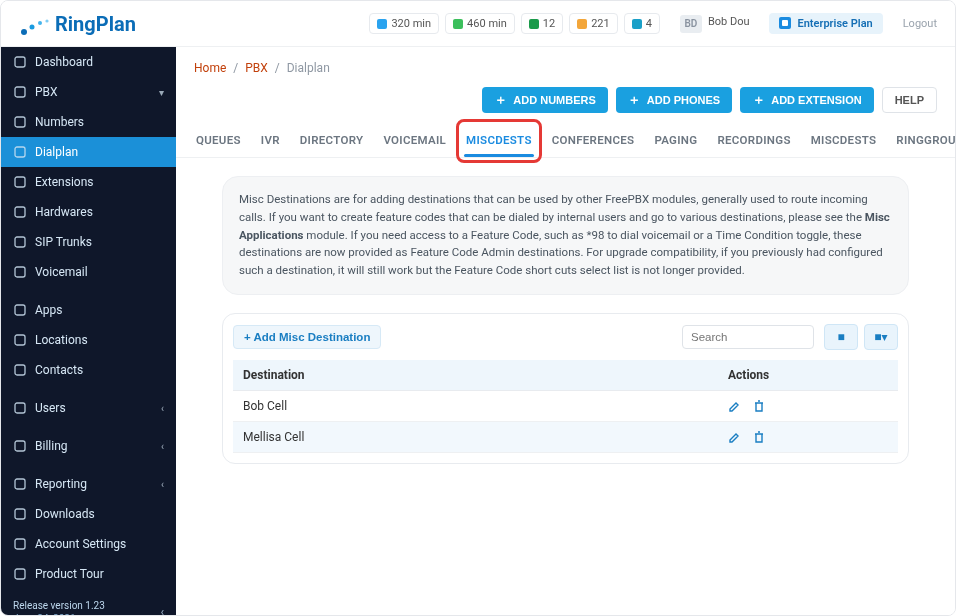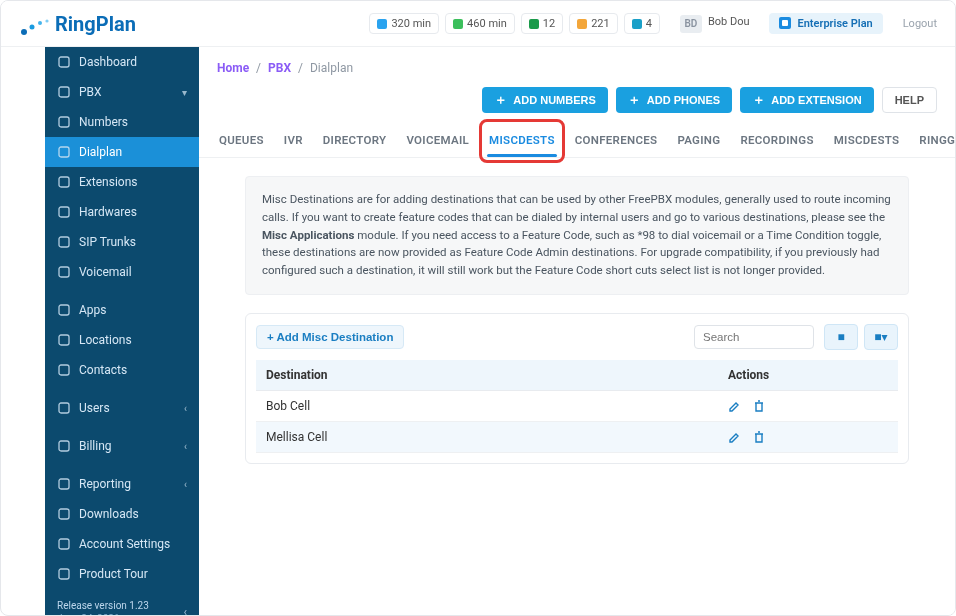--- a/index.html
+++ b/index.html
@@ -73,44 +73,43 @@
   }
   .plan-ico { width:12px; height:12px; background:#1a8be0; border-radius:2px; position:relative; }
   .plan-ico::after { content:""; position:absolute; left:3px; top:3px; width:6px; height:6px; background:#fff; border-radius:1px; }
   .logout { margin-left: 20px; color:#9aa3ad; font-size:11px; cursor:pointer; }
 
   
   .body { flex:1; display:flex; overflow:hidden; }
 
   
   .sidebar {
-    width: 154px; background:#0c4a6e; color:#d6e7f5; display:flex; flex-direction:column;
+    width: 175px; background:#0f172a; color:#d6e7f5; display:flex; flex-direction:column;
     font-size:12px;
-    margin-left:44px;
   }
   .side-item {
     display:flex; align-items:center; gap:8px; padding: 8px 12px; cursor:pointer;
     color:#d6e7f5; position:relative;
   }
   .side-item.active { background:#1b90d8; color:#fff; }
   .side-ico { width:14px; height:14px; opacity:.85; display:inline-flex; align-items:center; justify-content:center; }
   .side-caret { margin-left:auto; font-size:10px; opacity:.7; }
   .side-item.sub { padding-left: 12px; }
   .side-bottom {
     margin-top:auto; padding:10px 12px; font-size:10px; color:#bcd6ec;
     display:flex; align-items:center; justify-content:space-between;
   }
   .side-bottom .ver { line-height:1.3; }
   .side-bottom .ver .date { color:#7fa9cc; }
   .collapse-caret { font-size:12px; opacity:.8; cursor:pointer; }
 
   
   .main { flex:1; background:#fff; overflow:auto; position:relative; }
   .crumbs { padding: 14px 18px 0 18px; color:#8f98a3; font-size:12px; }
-  .crumbs a { color:#8b5cf6; text-decoration:none;font-weight:bold; }
+  .crumbs a { color:#c2410c; text-decoration:none; }
   .crumbs .sep { margin:0 4px; }
 
   .action-row {
     display:flex; justify-content:flex-end; gap:8px; padding: 12px 18px 0 18px;
   }
   .btn {
     display:inline-flex; align-items:center; gap:6px;
     background:#1aa0e0; color:#fff; border:none; border-radius:4px;
     padding:6px 12px; font-size:11px; font-weight:700; cursor:pointer;
   }
@@ -133,32 +132,32 @@
     content:""; position:absolute; left:0; right:0; bottom:0; height:3px; background:#1a8be0; border-radius:2px;
   }
   .tab-highlight {
     position:absolute; border:3px solid #e53935; border-radius:8px;
     pointer-events:none;
   }
 
   
   .content { padding: 18px; }
   .infobox {
-    background:#f6f7f8; border:1px solid #edeff2; border-radius:4px;
+    background:#f6f7f8; border:1px solid #edeff2; border-radius:16px;
     padding: 14px 16px; color:#4a5560; font-size:11.5px; line-height:1.55;
     margin: 0 28px 18px 28px;
   }
-  .panel { margin: 0 28px; border:1px solid #e8ebef; border-radius:6px; padding: 10px; }
+  .panel { margin: 0 28px; border:1px solid #e8ebef; border-radius:13px; padding: 10px; }
   .panel-top { display:flex; align-items:center; gap:10px; margin-bottom:10px; }
   .add-dest {
     background:#eef6fc; color:#1a7ec2; border:1px solid #d6e9f6; border-radius:4px;
     padding:5px 10px; font-size:11.5px; font-weight:600; cursor:pointer;
   }
   .search-input {
-    margin-left:auto; width: 120px; padding:5px 8px; border:1px solid #dfe3e8; border-radius:4px;
+    margin-left:auto; width: 132px; padding:5px 8px; border:1px solid #dfe3e8; border-radius:4px;
     font-size:11.5px; color:#555;
   }
   .view-btns { display:flex; gap:6px; }
   .view-btn {
     width:34px; height:26px; background:#e9f4fc; border:1px solid #cfe6f6; border-radius:4px;
     display:flex; align-items:center; justify-content:center; cursor:pointer; color:#1a7ec2;
     font-size:12px;
   }
   .table { width:100%; border-collapse:collapse; }
   .table th {

